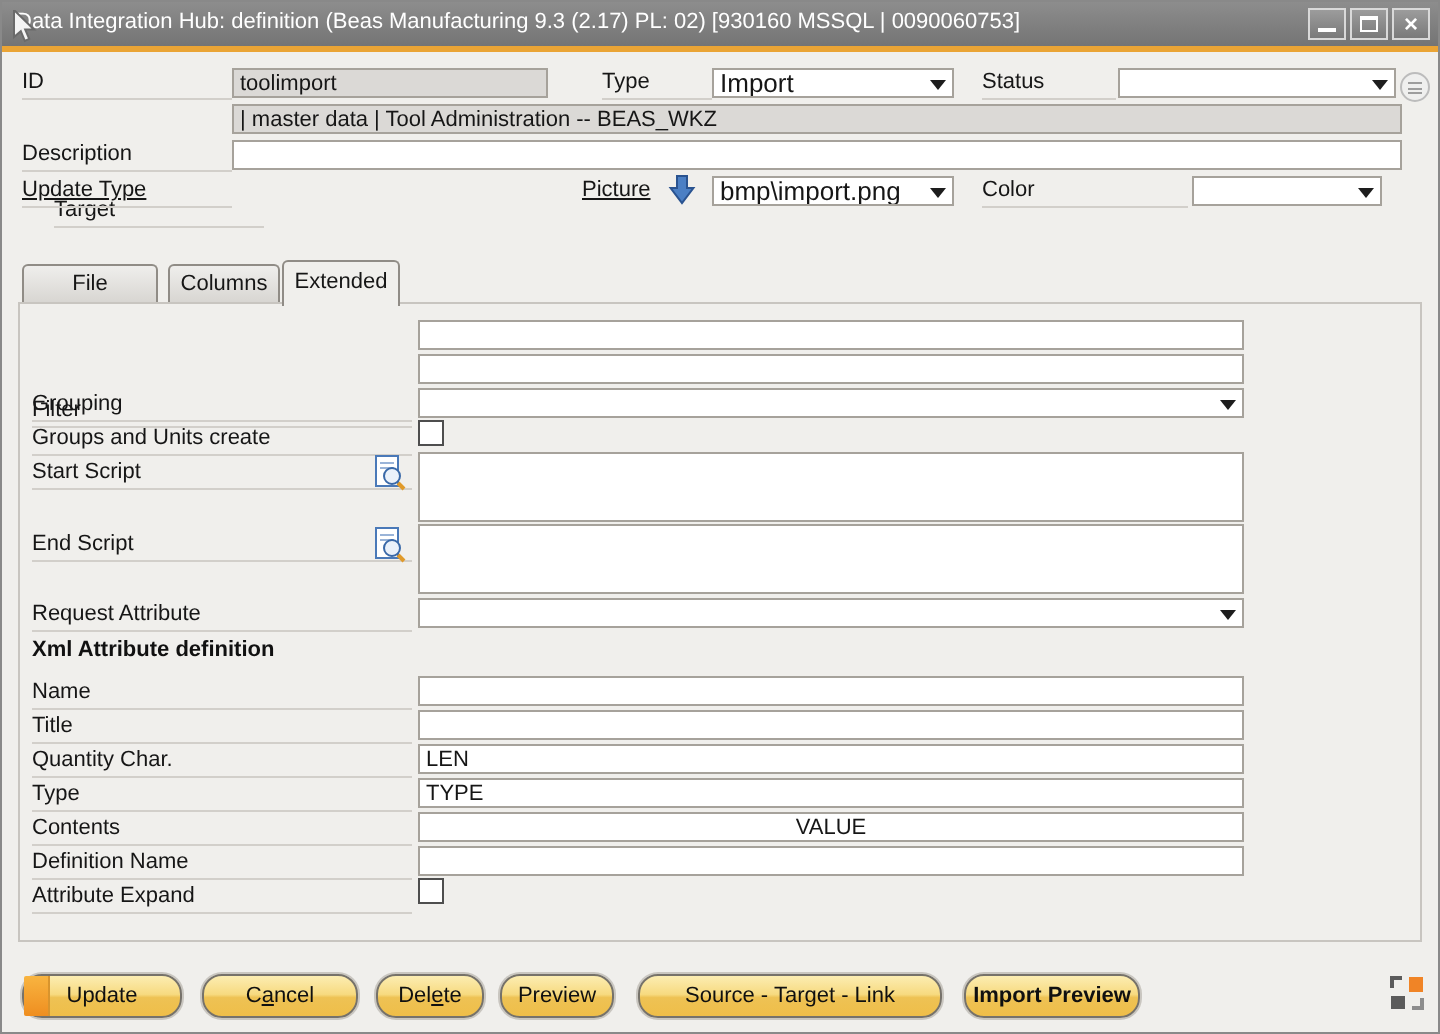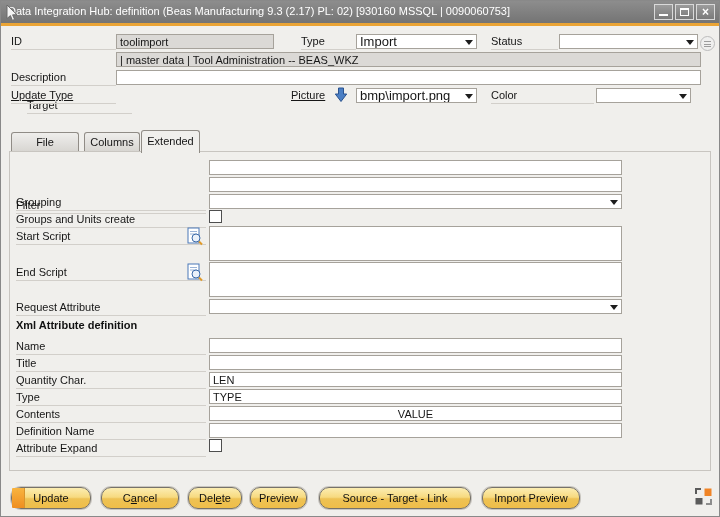--- a/index.html
+++ b/index.html
@@ -205,21 +205,21 @@
     <span>Update</span>
   </div>
   <div class="btn" style="left:100px;width:78px;"><span><span>C</span><span class="accel">a</span><span>ncel</span></span></div>
   <div class="btn" style="left:187px;width:54px;"><span><span>Del</span><span class="accel">e</span><span>te</span></span></div>
   <div class="btn" style="left:249px;width:57px;">
     <span>Preview</span>
   </div>
   <div class="btn" style="left:318px;width:152px;">
     <span>Source - Target - Link</span>
   </div>
-  <div class="btn" style="left:481px;width:98px;">
+  <div class="btn" style="left:481px;width:88px;font-weight:bold;">
     <span>Import Preview</span>
   </div>
 
   <svg class="icon" style="left:694px;top:487px;" width="17" height="17" viewBox="0 0 17 17">
     <path d="M1 6 V1 H6" fill="none" stroke="#5b5b5b" stroke-width="2"></path>
     <rect x="9.5" y="0.5" width="7" height="7.5" fill="#f08426"></rect>
     <rect x="0.5" y="10" width="7" height="6.5" fill="#5b5b5b"></rect>
     <path d="M11 16 H16 V11" fill="none" stroke="#8d8d8d" stroke-width="2"></path>
   </svg>
 

